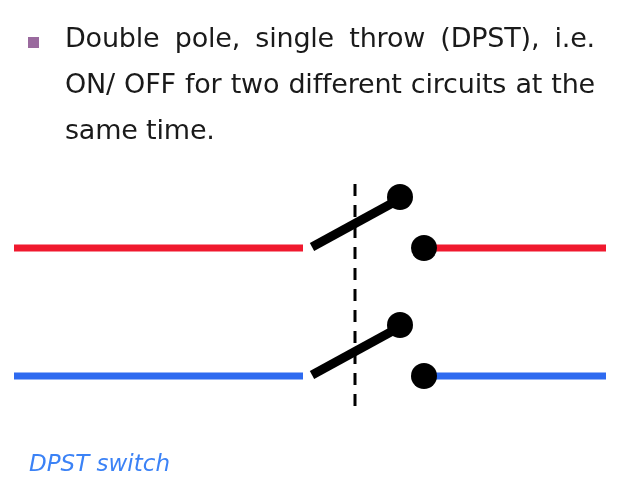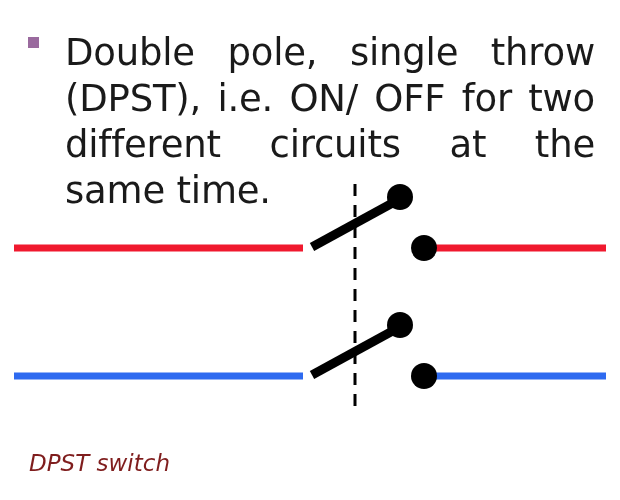--- a/index.html
+++ b/index.html
@@ -1,21 +1,21 @@
 <!DOCTYPE html>
 <html><head>
 <meta charset="utf-8">
 <style>
   html, body { margin:0; padding:0; background:#ffffff; }
   body { width:620px; height:500px; position:relative; overflow:hidden; font-family:"DejaVu Sans", sans-serif; }
   .bullet-row { position:absolute; left:28px; top:14px; width:570px; }
   .bullet-square { position:absolute; left:0; top:23px; width:11px; height:11px; background:#9a6a9e; }
-  .bullet-text { position:absolute; left:37px; top:16px; width:530px; font-size:37px; line-height:46px; color:#1a1a1a; text-align:justify; letter-spacing:-0.2px; }
+  .bullet-text { position:absolute; left:37px; top:1px; width:530px; font-size:27px; line-height:46px; color:#1a1a1a; text-align:justify; letter-spacing:-0.2px; }
   .diagram { position:absolute; left:0; top:0; }
-  .caption { position:absolute; left:29px; top:450px; font-size:23px; font-style:italic; color:#7f1d1d; }
+  .caption { position:absolute; left:29px; top:450px; font-size:23px; font-style:italic; color:#3b82f6; }
 </style>
 </head>
 <body>
 
 <div class="bullet-row">
   <div class="bullet-square"></div>
   <div class="bullet-text">Double pole, single throw (DPST), i.e. ON/ OFF for two different circuits at the same time.</div>
 </div>
 
 <svg class="diagram" width="620" height="500" viewBox="0 0 620 500">

